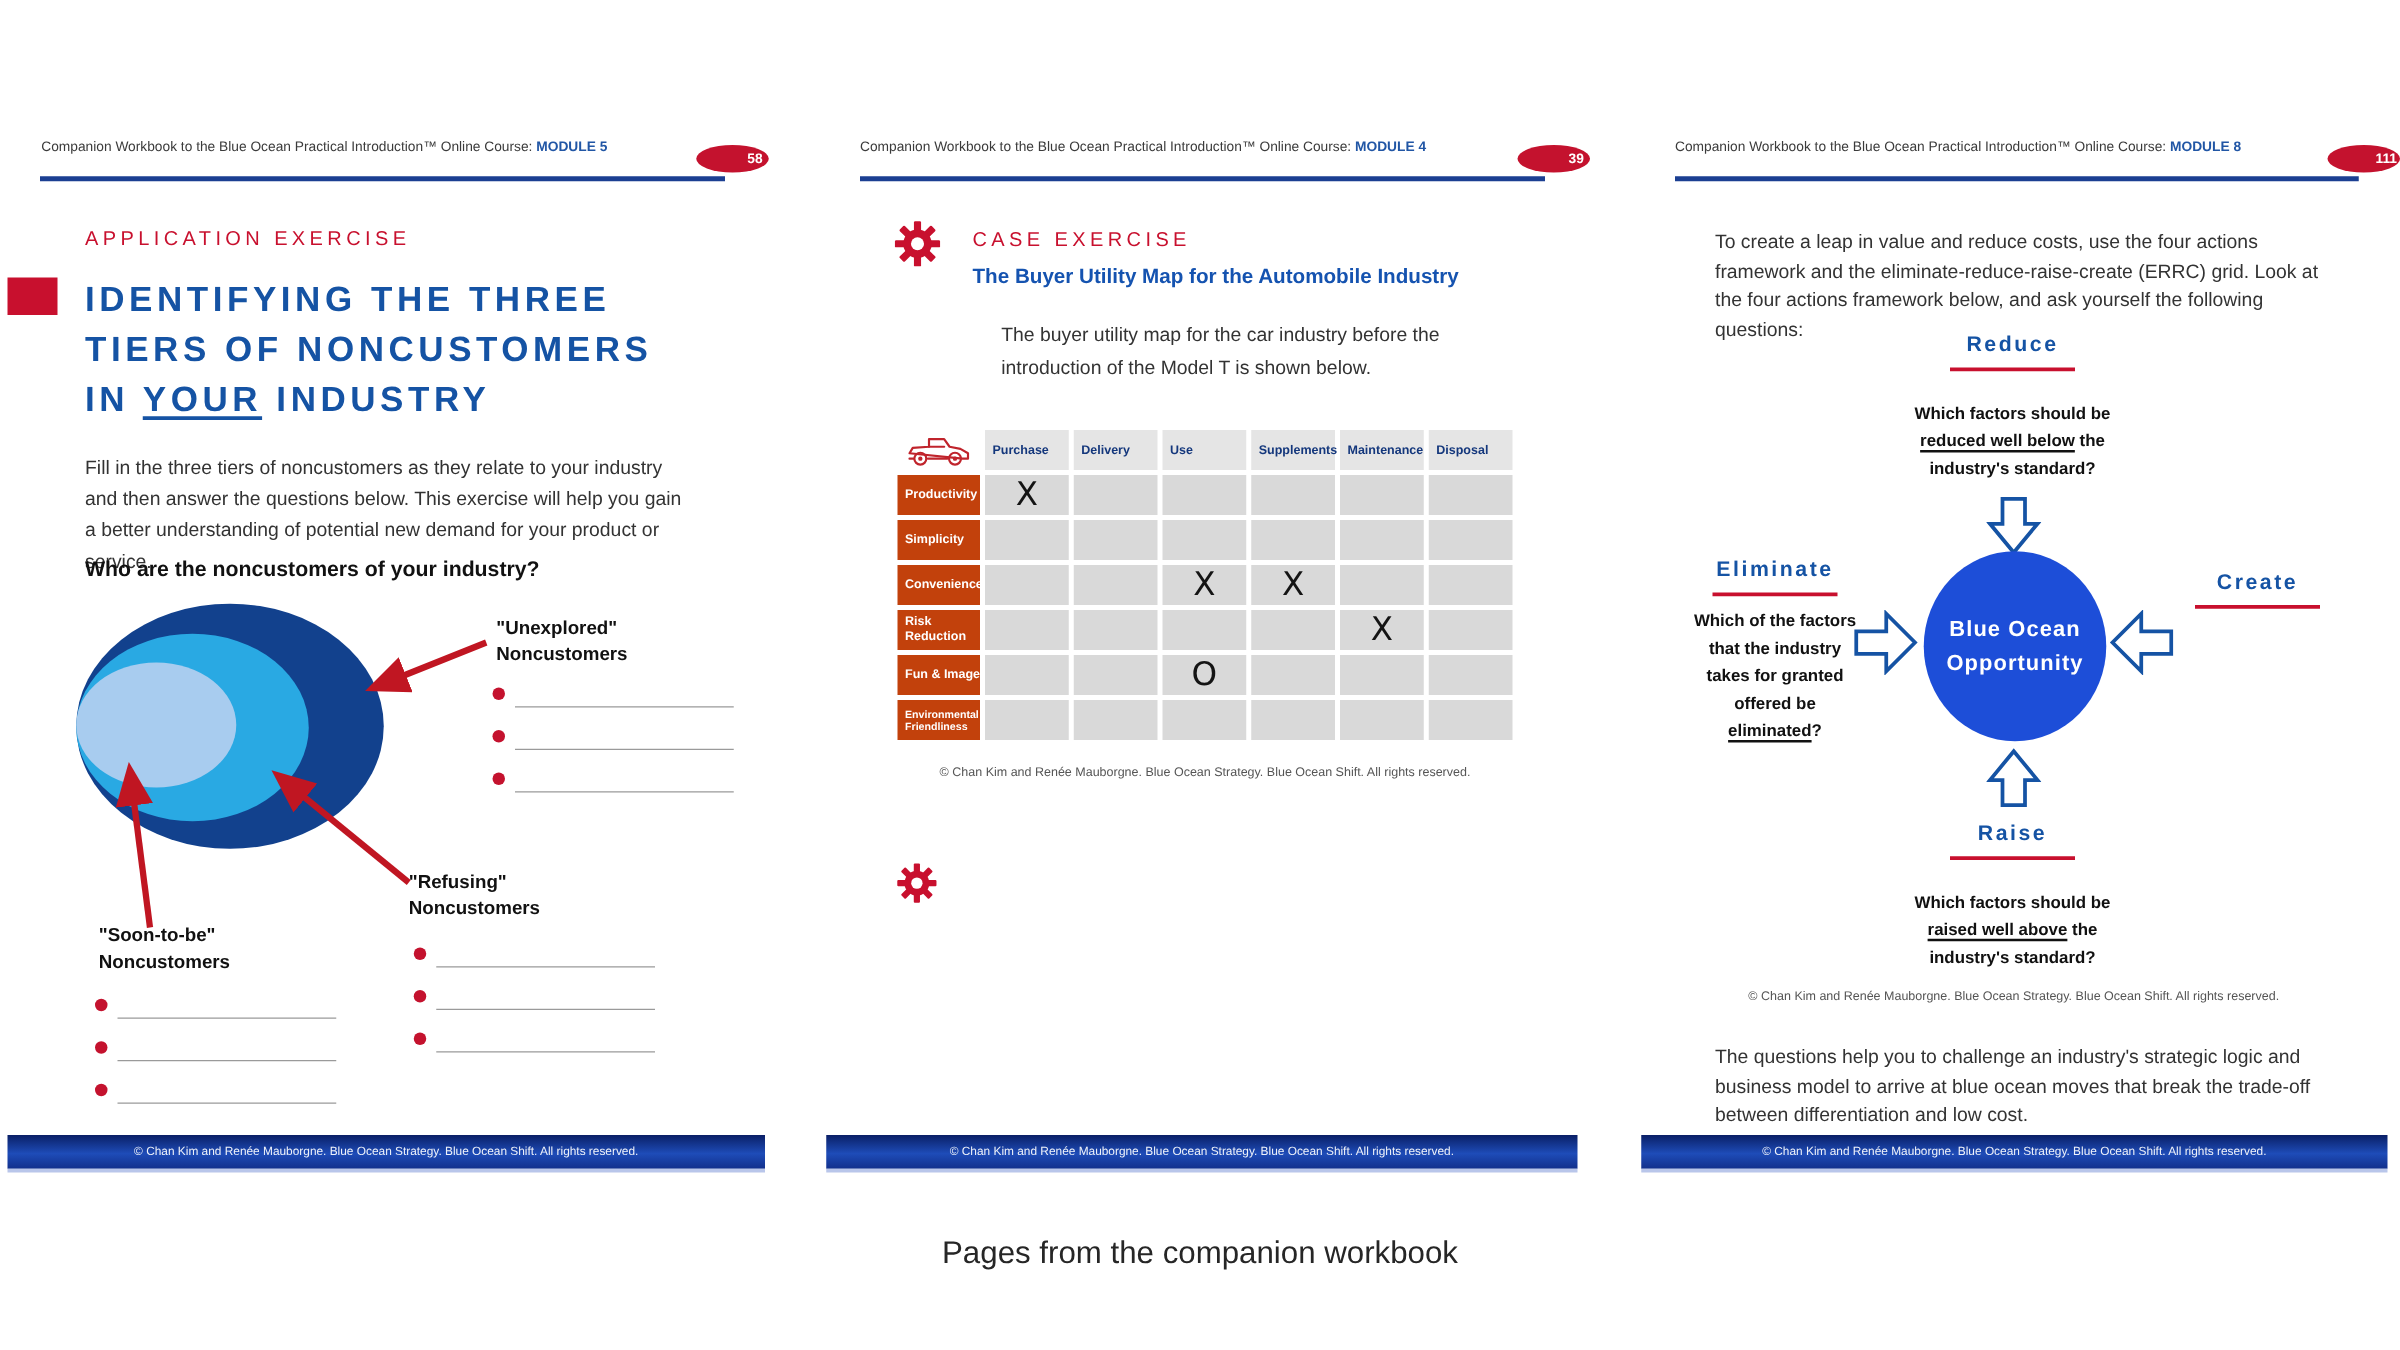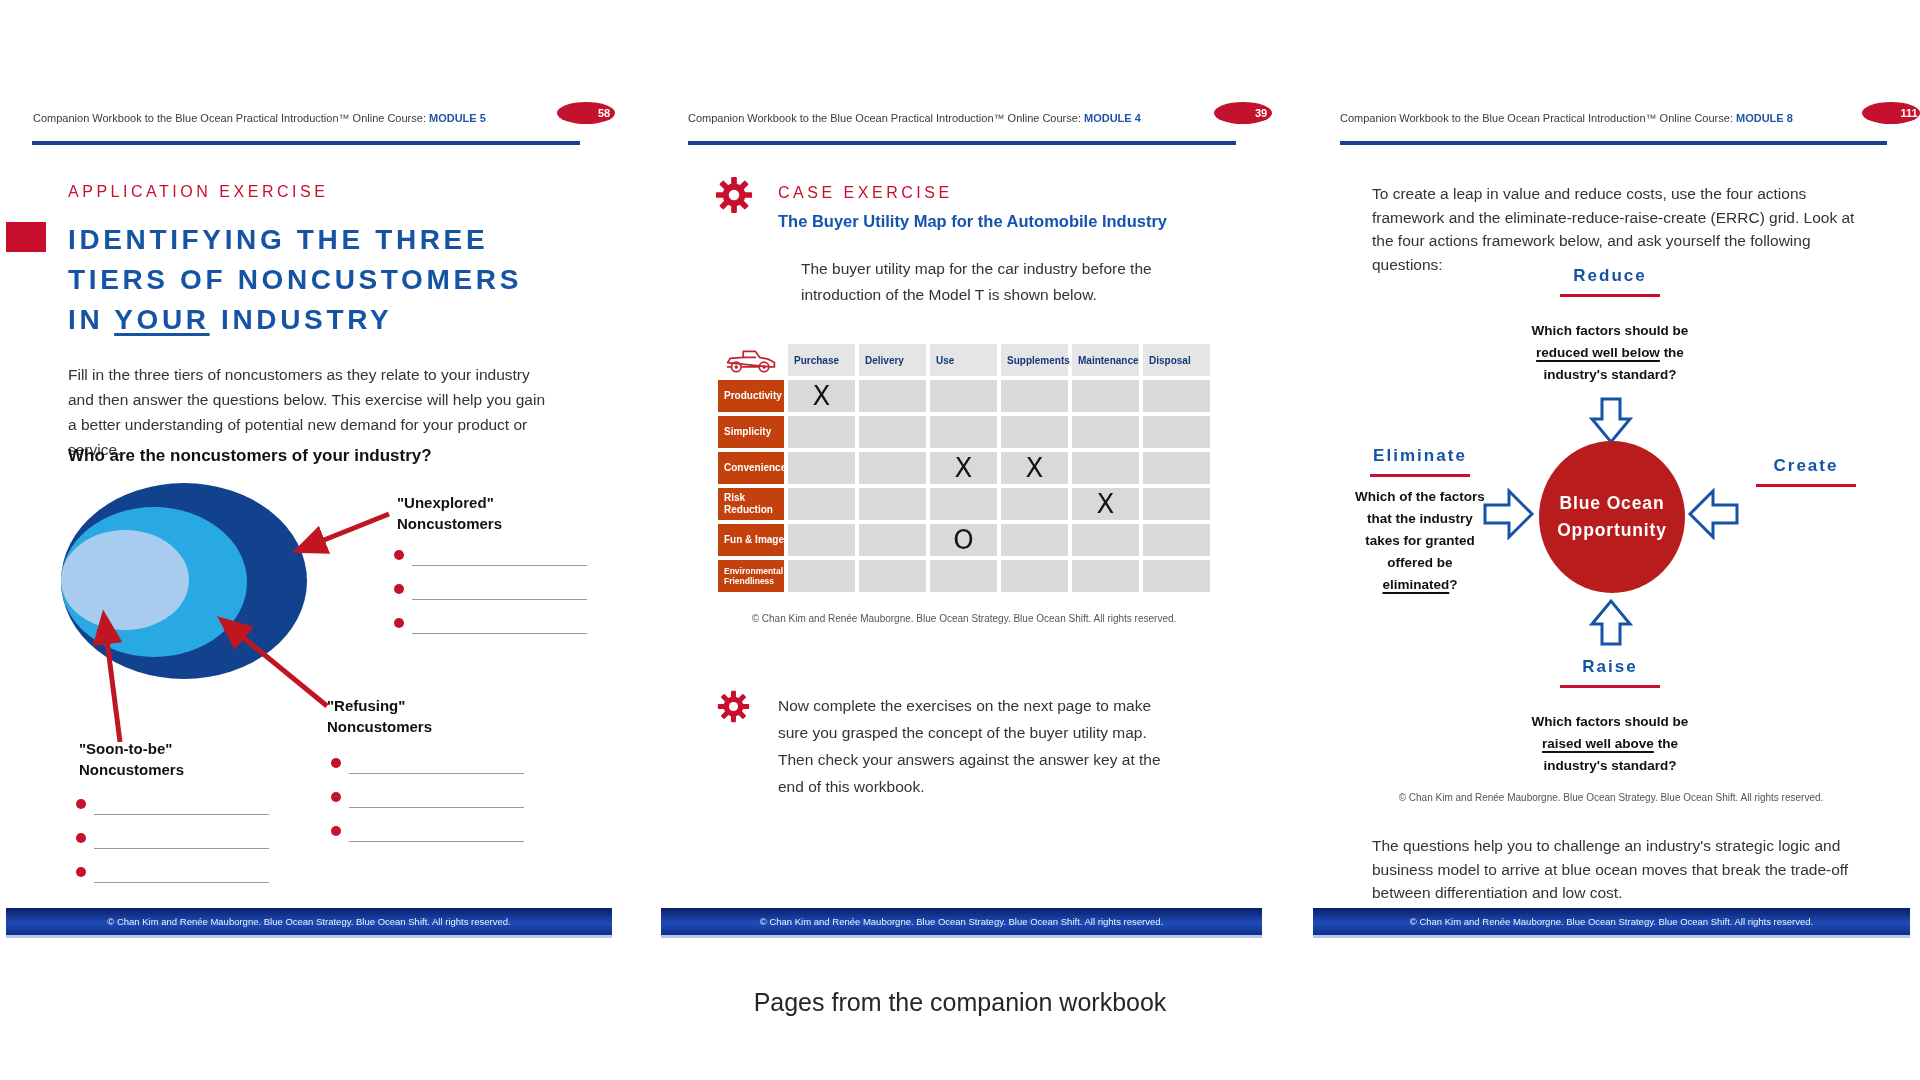--- a/index.html
+++ b/index.html
@@ -7,21 +7,21 @@
           font-family:"Liberation Sans",sans-serif;color:#333;}
   .page{position:absolute;top:0;height:1080px;}
   #page1{left:6px;width:606px;}
   #page2{left:661px;width:601px;}
   #page3{left:1313px;width:597px;}
   .abs{position:absolute;}
 
   
   .phead{position:absolute;left:27px;top:112px;font-size:11px;color:#3b3b3b;white-space:nowrap;}
   .phead b{color:#2156A5;font-weight:bold;}
-  .pagenum{position:absolute;top:102px;width:22px;height:22px;border-radius:50%;background:#C4122E;
+  .pagenum{position:absolute;top:116px;width:22px;height:22px;border-radius:50%;background:#C4122E;
            color:#fff;font-size:11px;font-weight:bold;display:flex;align-items:center;justify-content:center;padding-left:36px;}
   .rule{position:absolute;top:141px;height:4px;background:#1B3F92;}
 
   
   .pfoot{position:absolute;left:0;top:908px;width:100%;height:27px;
          background:linear-gradient(180deg,#0a1f66 0%,#1e4cb8 55%,#12308c 100%);
          display:flex;align-items:center;justify-content:center;}
   .pfoot span{color:rgba(255,255,255,.93);font-size:9.5px;}
   .pfoot-line{position:absolute;left:0;top:935px;width:100%;height:3px;background:#b9c6ea;}
 
@@ -81,21 +81,21 @@
   .fa-q .u{text-decoration:underline;text-decoration-thickness:2px;text-underline-offset:3px;}
   #fa-reduce{left:217px;top:266px;}
   #fa-reduce-q{left:182px;top:320px;width:230px;}
   #fa-eliminate{left:27px;top:446px;}
   #fa-eliminate-q{left:17px;top:486px;width:180px;}
   #fa-create{left:413px;top:456px;}
   #fa-create-q{left:402px;top:500px;width:182px;}
   #fa-raise{left:217px;top:657px;}
   #fa-raise-q{left:182px;top:711px;width:230px;}
   .fa-circle{position:absolute;left:226px;top:441px;width:146px;height:152px;border-radius:50%;
-             background:#b91c1c;color:#fff;text-align:center;font-weight:bold;font-size:17.5px;
+             background:#1d4ed8;color:#fff;text-align:center;font-weight:bold;font-size:17.5px;
              letter-spacing:.05em;line-height:27px;display:flex;flex-direction:column;justify-content:center;}
   .barrow{position:absolute;}
   #arr-down{left:276px;top:397px;}
   #arr-left{left:170px;top:488px;}
   #arr-right{left:374px;top:488px;}
   #arr-up{left:276px;top:598px;}
   .p3-copy{position:absolute;left:48px;top:792px;width:500px;text-align:center;font-size:10px;color:#555;}
   .p3-outro{left:59px;top:834px;width:505px;font-size:15.5px;line-height:23.5px;color:#333;}
 
   .caption{position:absolute;left:0;top:988px;width:1920px;text-align:center;
@@ -299,21 +299,20 @@
         <rect x="17" y="1" width="6" height="10" rx="1" transform="rotate(90 20 20)"></rect>
         <rect x="17" y="1" width="6" height="10" rx="1" transform="rotate(135 20 20)"></rect>
         <rect x="17" y="1" width="6" height="10" rx="1" transform="rotate(180 20 20)"></rect>
         <rect x="17" y="1" width="6" height="10" rx="1" transform="rotate(225 20 20)"></rect>
         <rect x="17" y="1" width="6" height="10" rx="1" transform="rotate(270 20 20)"></rect>
         <rect x="17" y="1" width="6" height="10" rx="1" transform="rotate(315 20 20)"></rect>
         <circle cx="20" cy="20" r="12"></circle>
       </g>
       <circle cx="20" cy="20" r="5.5" fill="#fff"></circle>
     </svg>
-    <div class="abs p2-followup">Now complete the exercises on the next page to make sure you grasped the concept of the buyer utility map. Then check your answers against the answer key at the end of this workbook.</div>
 
     <div class="pfoot">
         <span>© Chan Kim and Renée Mauborgne. Blue Ocean Strategy. Blue Ocean Shift. All rights reserved.</span>
       </div>
     <div class="pfoot-line"></div>
   </div>
 
   <div class="page" id="page3">
     <div class="phead">
       <span>Companion Workbook to the Blue Ocean Practical Introduction™ Online Course: </span><b>MODULE 8</b>

